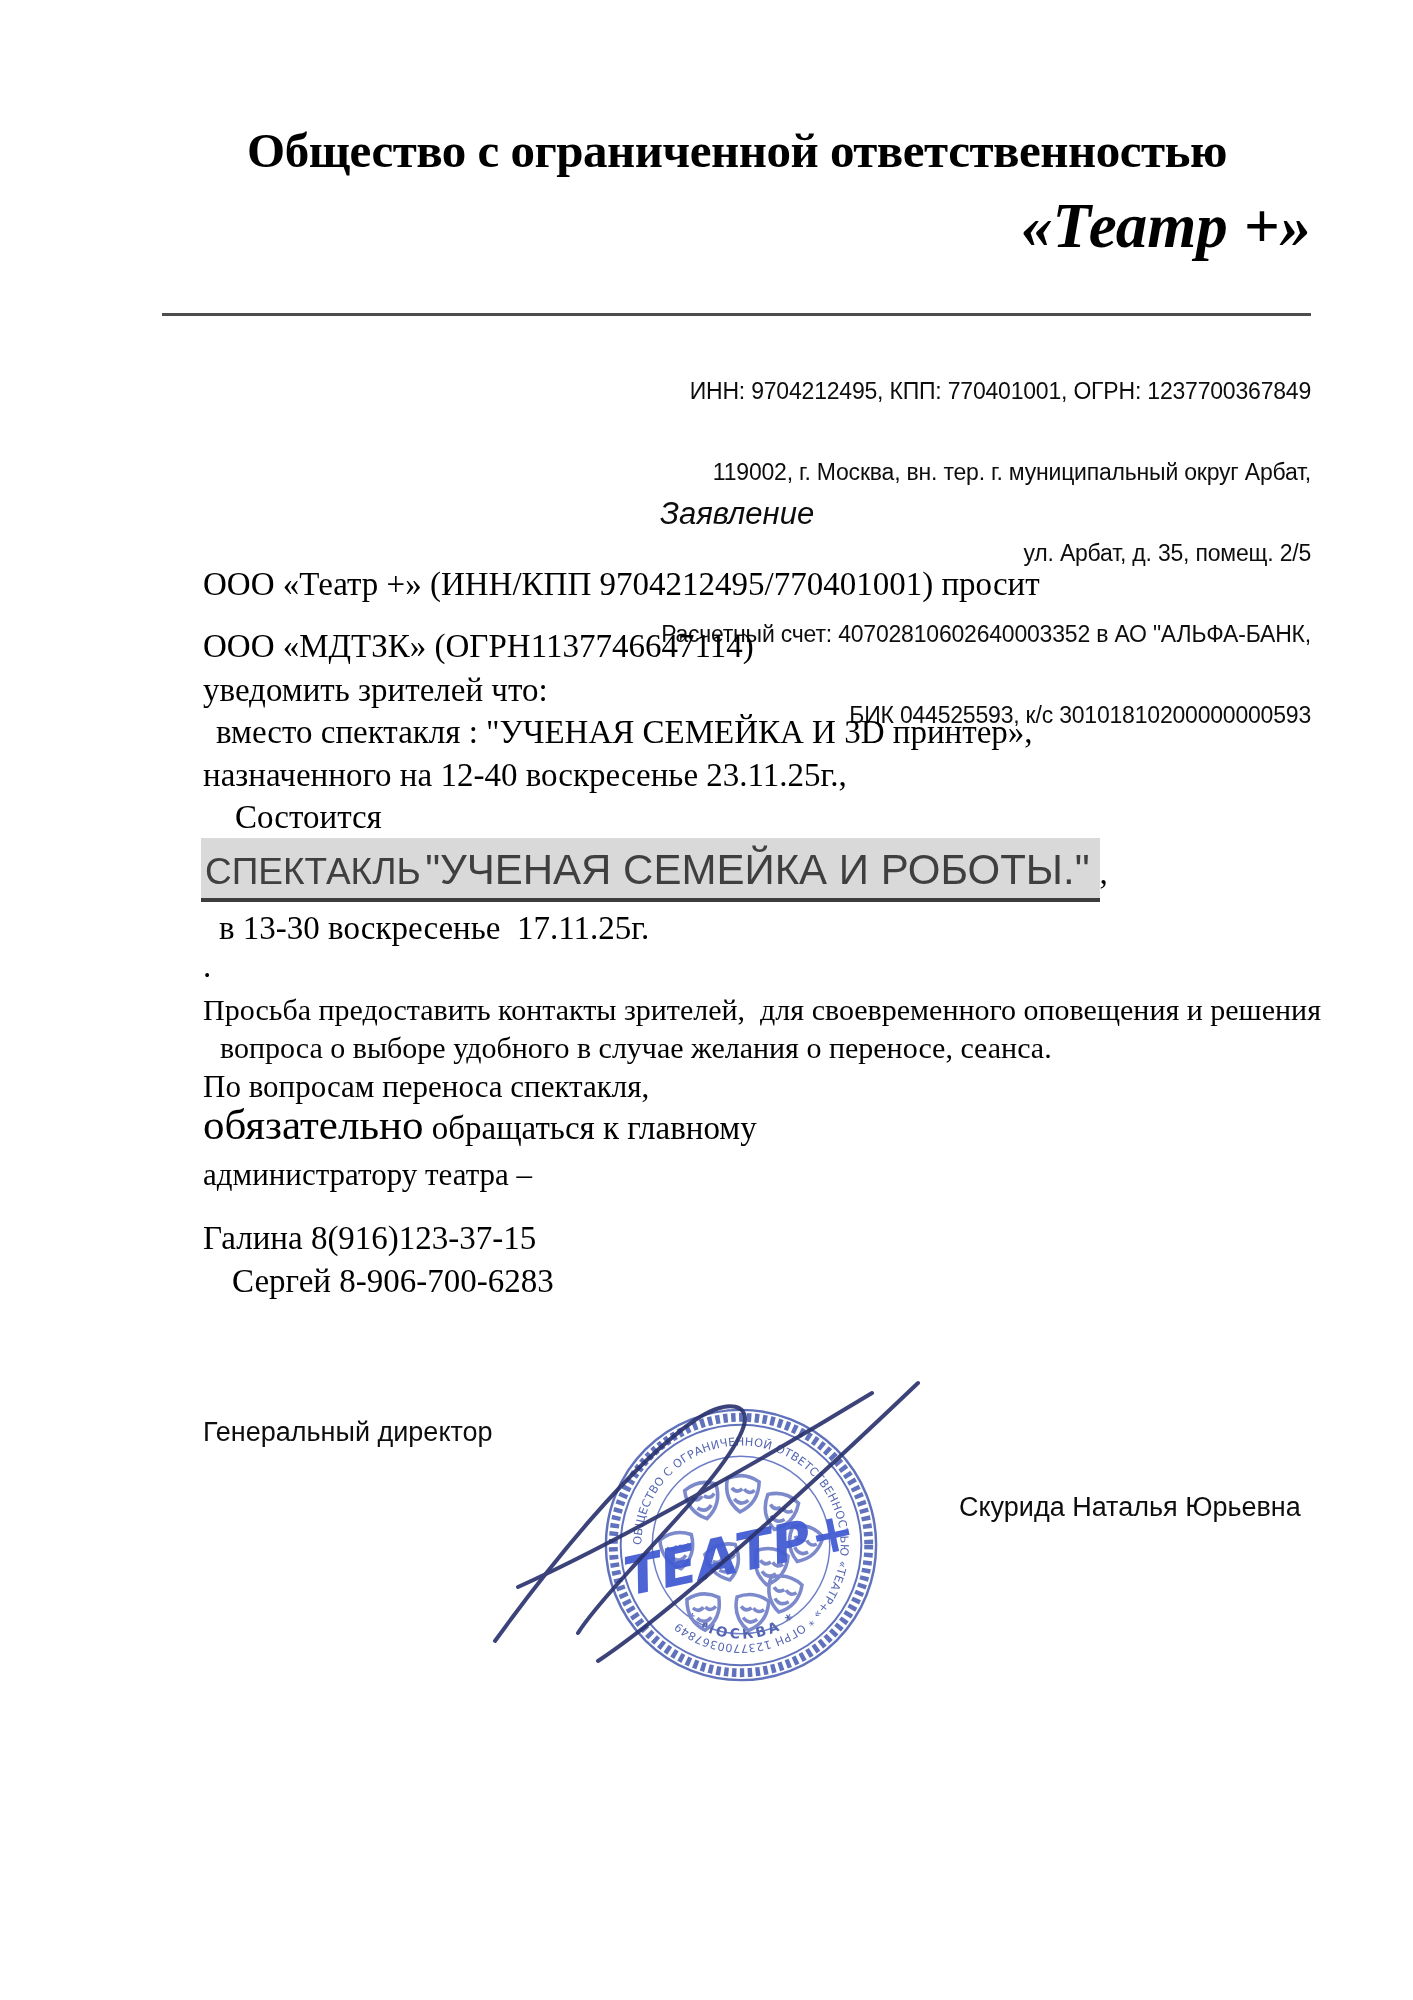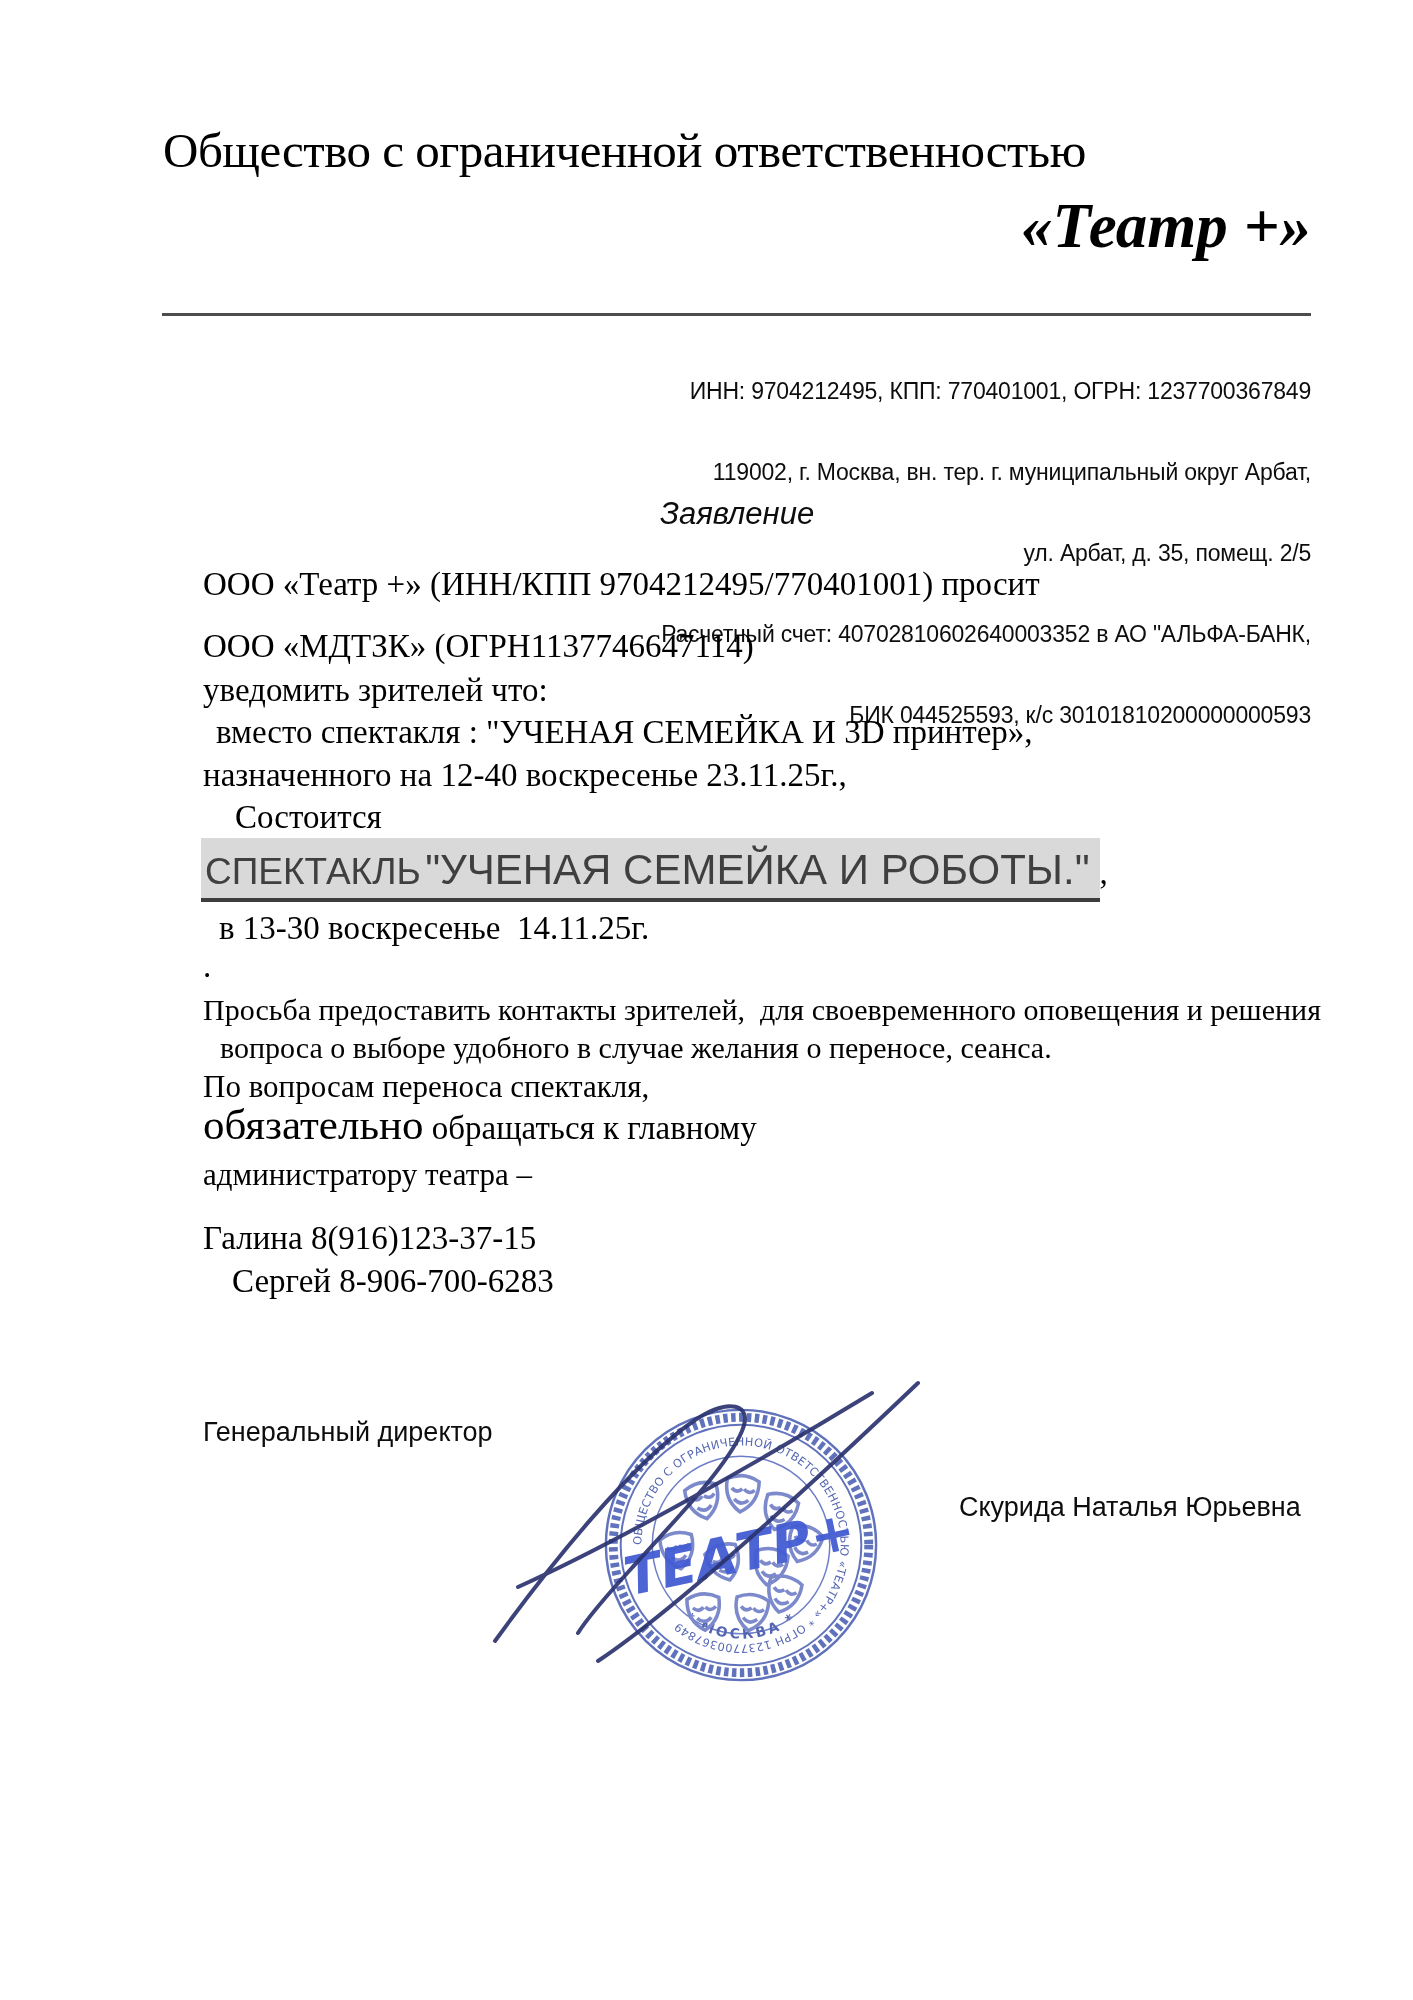--- a/index.html
+++ b/index.html
@@ -9,22 +9,22 @@
     height:2000px;
     background:#ffffff;
     font-family:"Liberation Serif", serif;
     color:#000;
     overflow:hidden;
   }
   .abs{position:absolute;white-space:pre;}
 
   .company-type{
     left:163px;top:122px;width:1148px;
-    text-align:left;
-    font-weight:normal;font-size:49px;letter-spacing:-0.5px;
+    text-align:center;
+    font-weight:bold;font-size:49px;letter-spacing:-0.5px;
   }
   .company-name{
     left:163px;top:190px;width:1148px;
     text-align:right;
     font-weight:bold;font-style:italic;font-size:63px;
   }
   .header-divider{
     left:162px;top:313px;width:1149px;height:3px;
     background:#4d4d4d;
   }
@@ -107,21 +107,21 @@
 
   <div class="abs body-line p1">ООО «Театр +» (ИНН/КПП 9704212495/770401001) просит</div>
   <div class="abs body-line p2">ООО «МДТЗК» (ОГРН1137746647114)</div>
   <div class="abs body-line p3">уведомить зрителей что:</div>
   <div class="abs body-line p4">вместо спектакля : "УЧЕНАЯ СЕМЕЙКА И 3D принтер»,</div>
   <div class="abs body-line p5">назначенного на 12-40 воскресенье 23.11.25г.,</div>
   <div class="abs body-line p6">Состоится</div>
 
   <div class="abs hl-line"><span class="hl"><span class="hl-prefix">СПЕКТАКЛЬ</span> <span class="hl-title">"УЧЕНАЯ СЕМЕЙКА И РОБОТЫ."</span></span><span class="hl-suffix">,</span></div>
 
-  <div class="abs body-line p7">в 13-30 воскресенье  14.11.25г.</div>
+  <div class="abs body-line p7">в 13-30 воскресенье  17.11.25г.</div>
   <div class="abs body-line p8">.</div>
   <div class="abs body-line small-line p9a">Просьба предоставить контакты зрителей,  для своевременного оповещения и решения</div>
   <div class="abs body-line small-line p9b">вопроса о выборе удобного в случае желания о переносе, сеанса.</div>
   <div class="abs body-line p10">По вопросам переноса спектакля,</div>
   <div class="abs body-line p12">администратору театра –</div>
   <div class="abs body-line p11"><span class="p11-big">обязательно</span> <span class="p11-rest">обращаться к главному</span></div>
 
   <div class="abs body-line c1">Галина 8(916)123-37-15</div>
   <div class="abs body-line c2">Сергей 8-906-700-6283</div>
 

